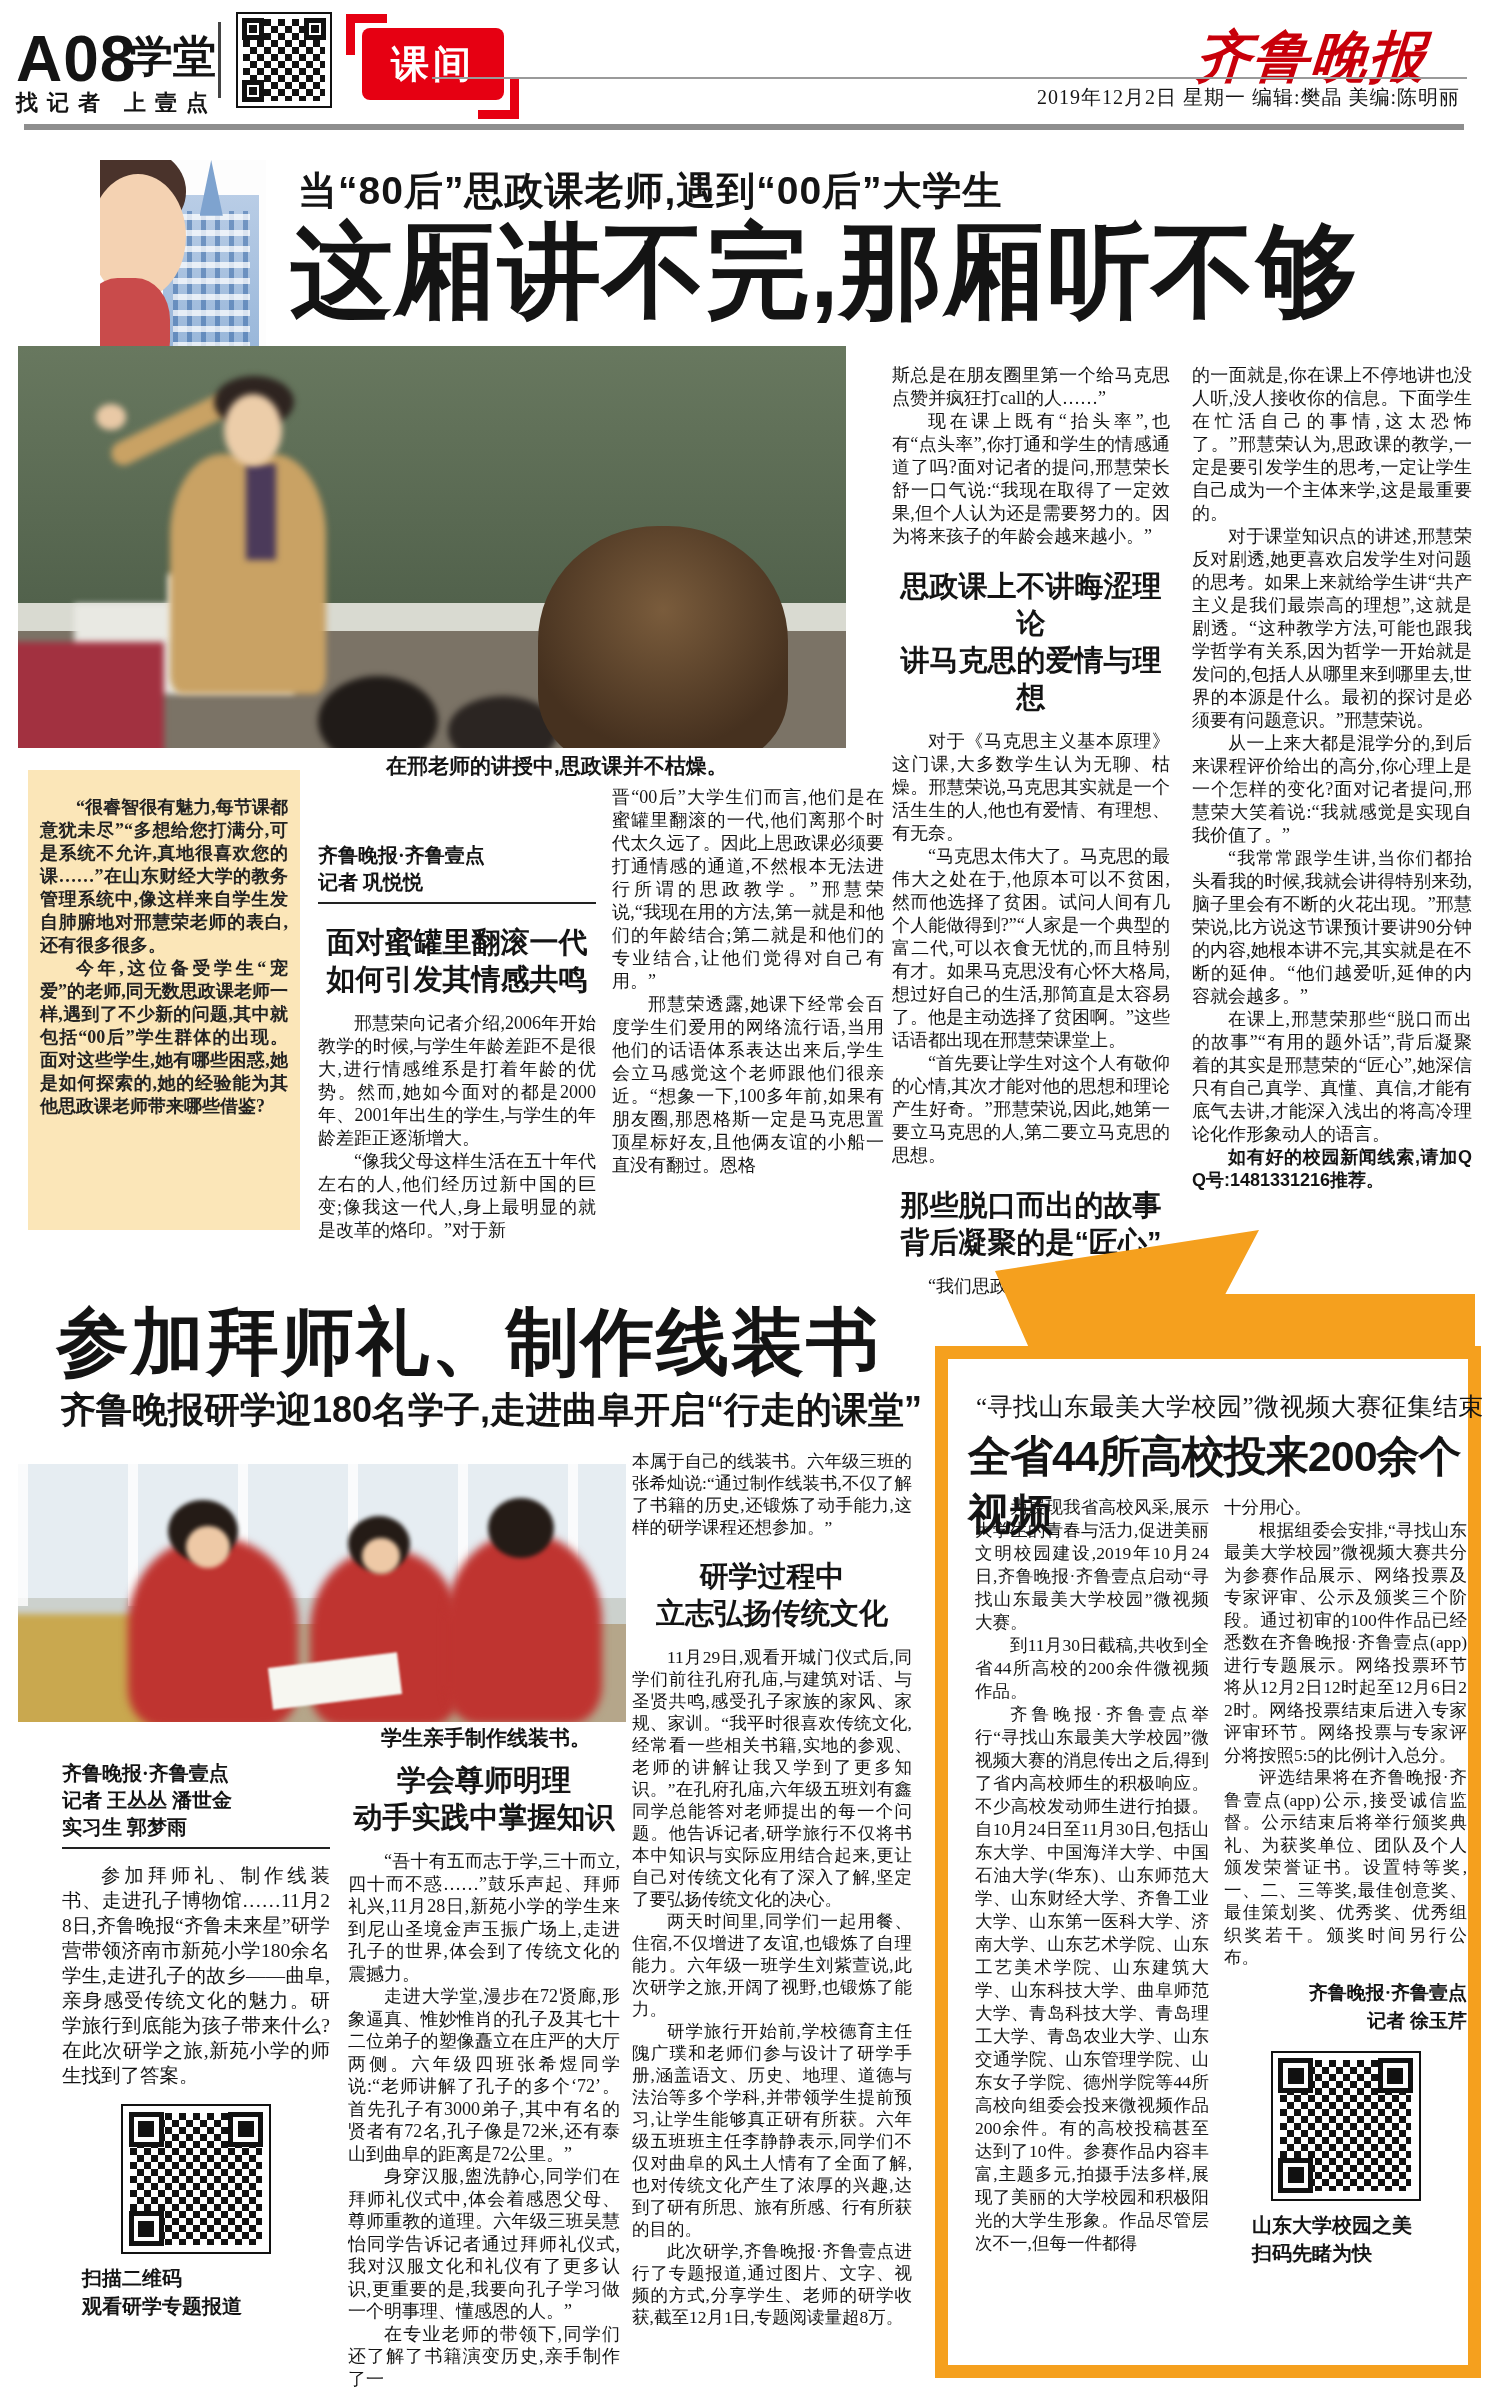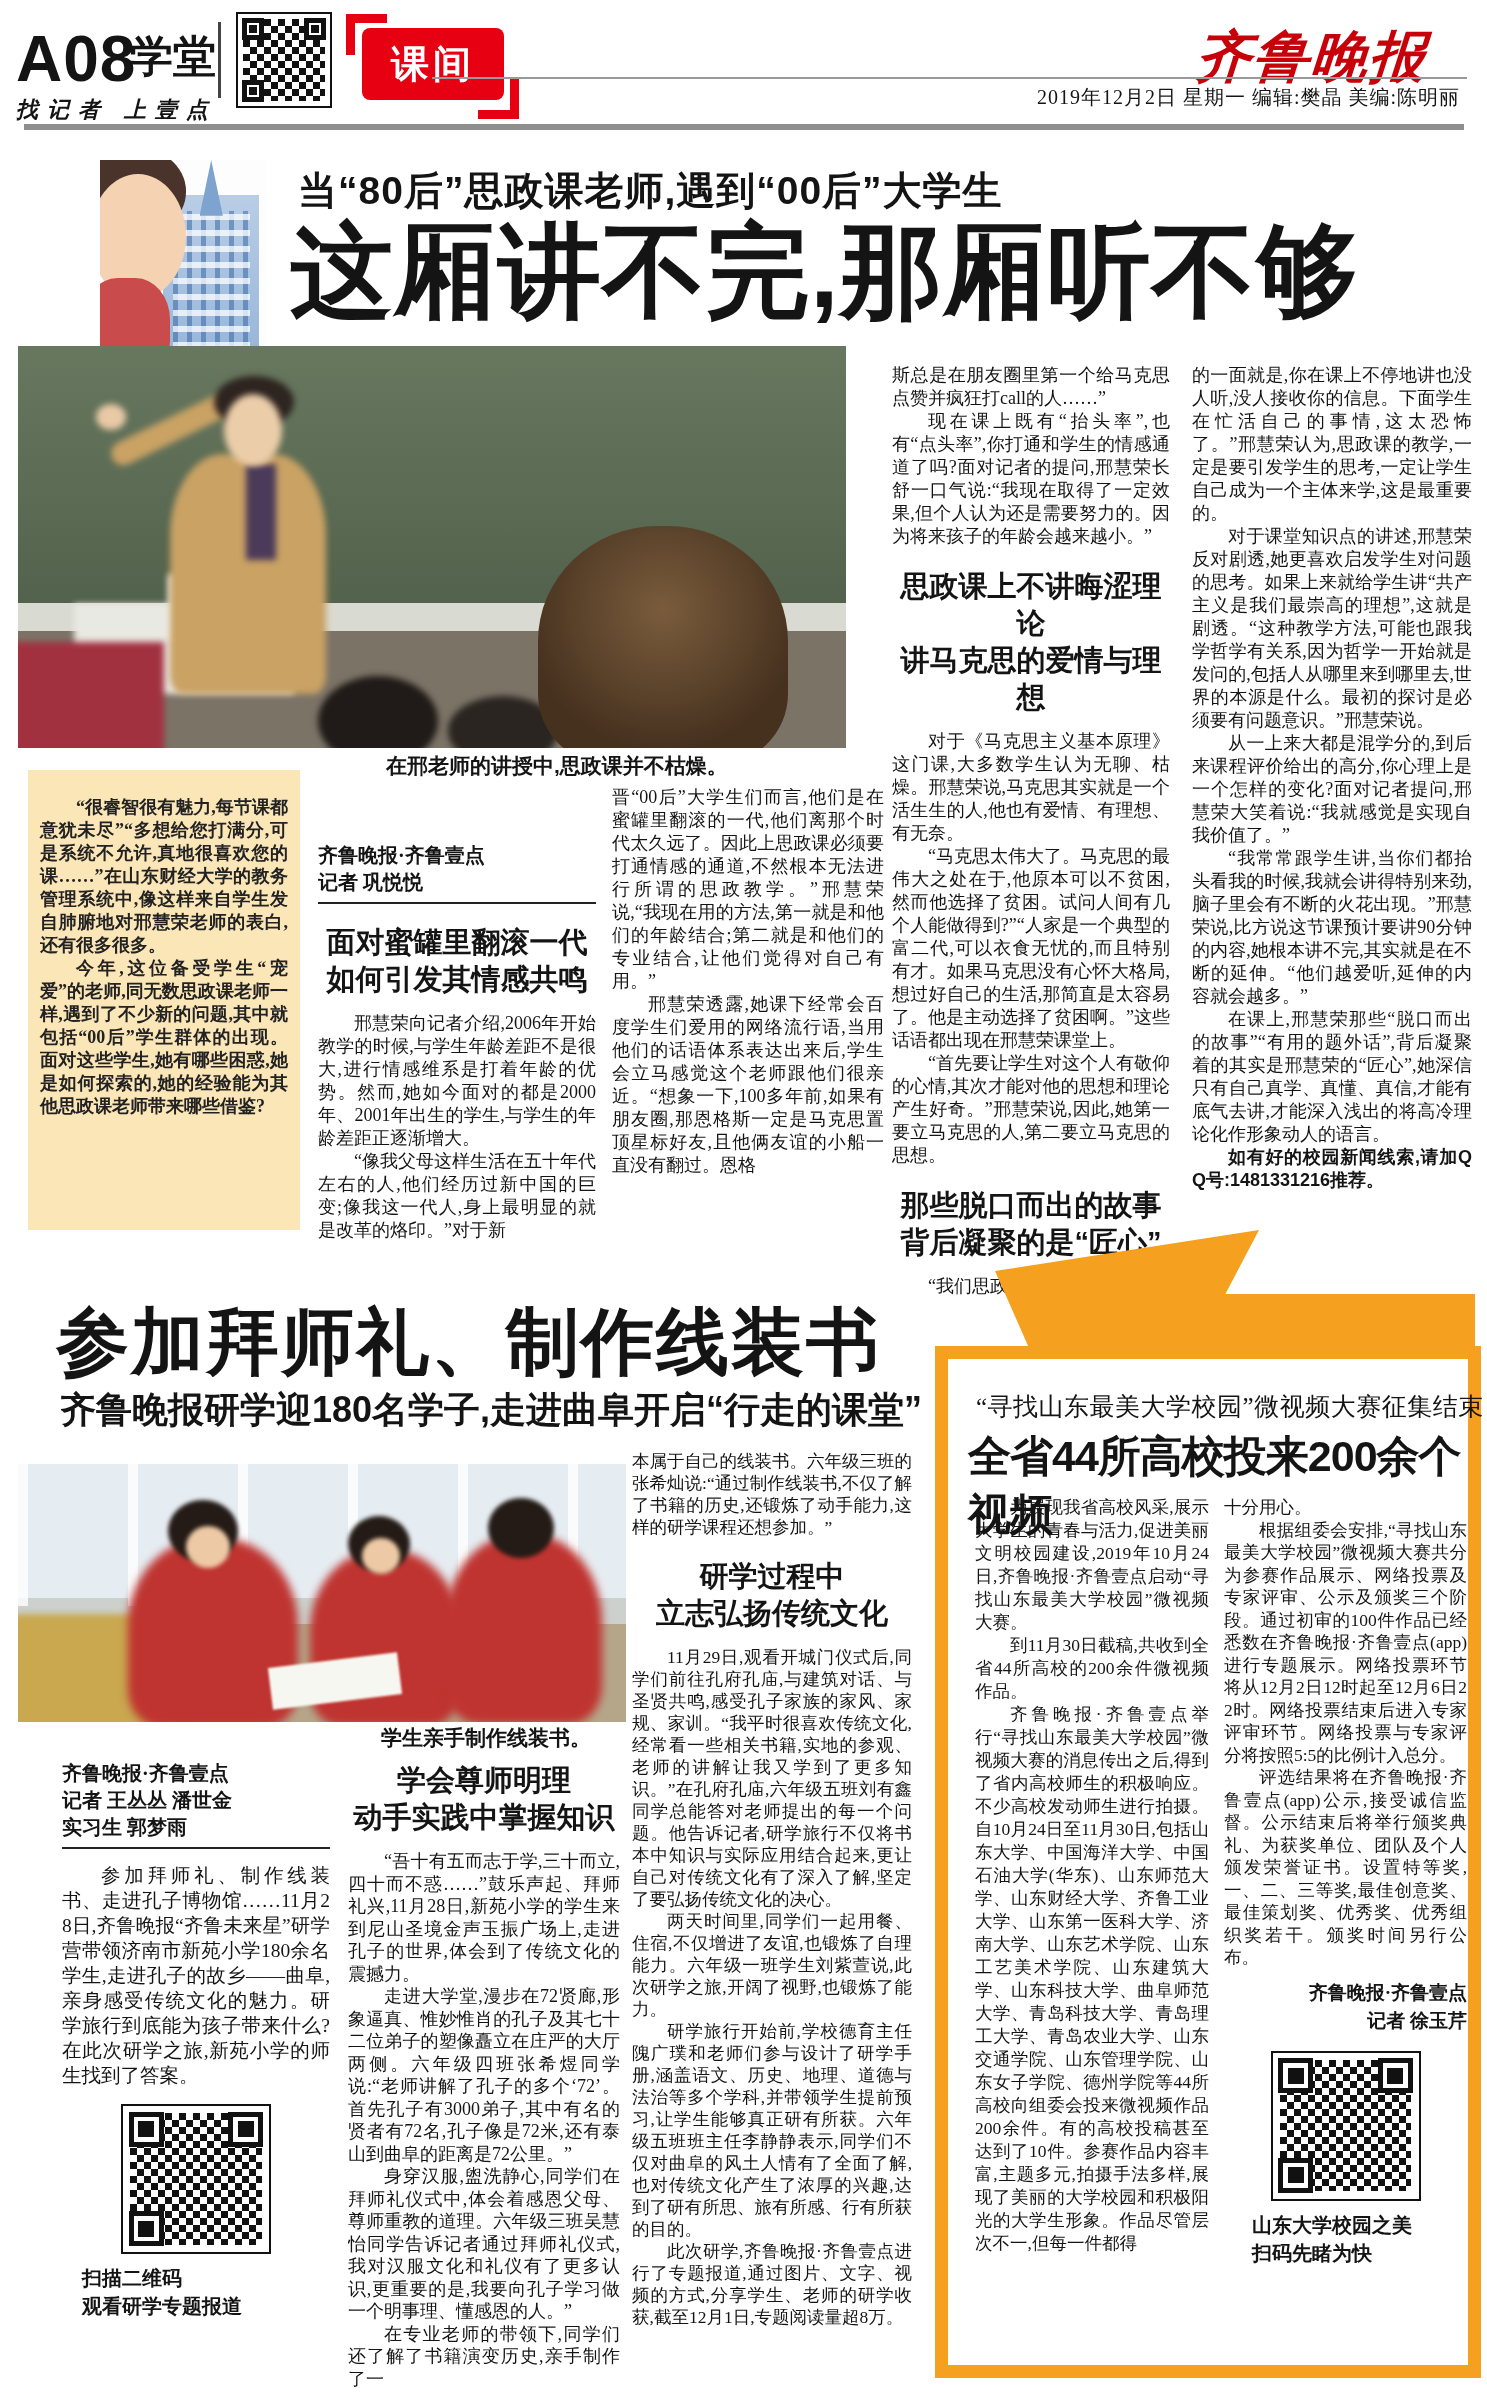--- a/index.html
+++ b/index.html
@@ -4,21 +4,21 @@
 <style>
   html,body{margin:0;padding:0;}
   body{width:1487px;height:2394px;position:relative;background:#fff;overflow:hidden;
        font-family:"Liberation Serif",serif;color:#141414;}
   .abs{position:absolute;}
   .sans{font-family:"Liberation Sans",sans-serif;}
   
   .pageno{left:16px;top:22px;font-size:64px;font-weight:900;letter-spacing:1px;}
   .section{left:130px;top:28px;font-size:43px;font-weight:600;}
   .hdiv{left:218px;top:22px;width:3px;height:76px;background:#444;}
-  .slogan{left:16px;top:95px;font-size:22px;letter-spacing:9px;font-weight:600;font-style:italic;}
+  .slogan{left:16px;top:88px;font-size:22px;letter-spacing:9px;font-weight:600;}
   .masthead{left:1195px;top:20px;font-size:56px;font-weight:700;color:#c8000a;
             font-style:italic;transform:skew(-4deg);letter-spacing:2px;}
   .hline{left:432px;top:77px;width:1035px;height:2px;background:#9a9a9a;}
   .dateline{left:0;top:84px;width:1460px;text-align:right;font-size:20px;letter-spacing:1px;}
   .thickrule{left:24px;top:124px;width:1440px;height:6px;background:#8e8e8e;}
   .cb-tl{left:346px;top:14px;width:32px;height:32px;border-top:9px solid #e60012;border-left:9px solid #e60012;}
   .cb-br{left:478px;top:78px;width:32px;height:32px;border-bottom:9px solid #e60012;border-right:9px solid #e60012;}
   .badge{left:362px;top:28px;width:142px;height:72px;background:#e60012;border-radius:8px;
          color:#fff;font-size:38px;font-weight:700;display:flex;align-items:center;justify-content:center;letter-spacing:4px;}
   

